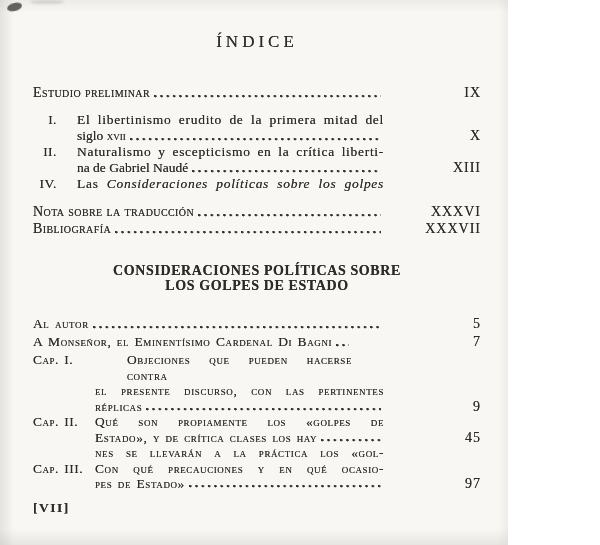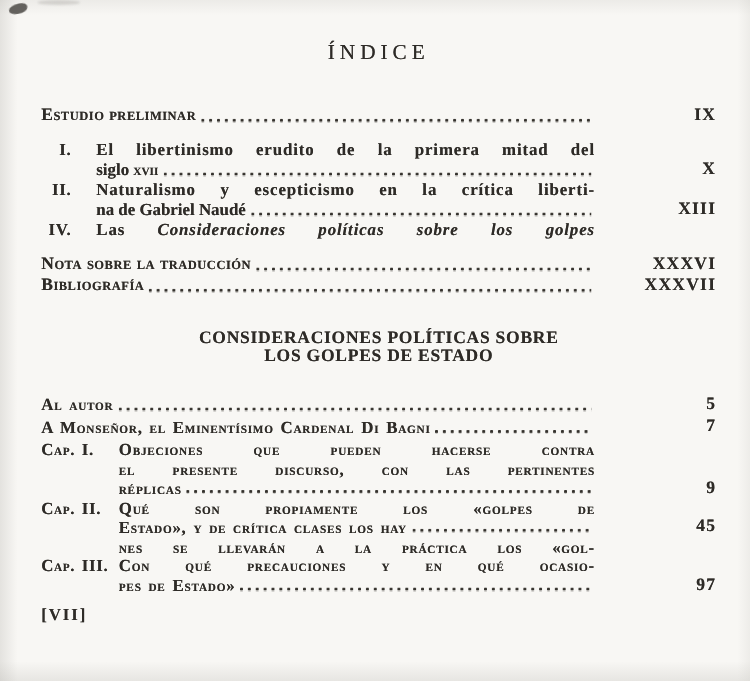--- a/index.html
+++ b/index.html
@@ -1,37 +1,37 @@
 <!DOCTYPE html>
 <html><head>
 <meta charset="utf-8">
 <style>
   html,body{margin:0;padding:0;}
   body{width:600px;height:545px;overflow:hidden;font-family:"Liberation Serif","DejaVu Serif",serif;}
   .page{
     position:relative;
-    width:600px;height:545px;
+    width:508px;height:545px;
     box-sizing:border-box;
     padding:33px 27px 0 33px;
     color:#2e2b27;
     background:
       linear-gradient(90deg, rgba(175,173,168,.28), rgba(0,0,0,0) 14px),
       linear-gradient(270deg, rgba(200,198,193,.22), rgba(0,0,0,0) 10px),
       linear-gradient(180deg, rgba(188,186,181,.20), rgba(0,0,0,0) 12px),
       linear-gradient(0deg, rgba(178,176,171,.25), rgba(0,0,0,0) 16px),
       #f8f7f4;
     text-shadow:0 0 .5px rgba(46,43,39,.75);
   }
   .smudge{position:absolute;top:3px;left:7px;width:15px;height:8px;background:rgba(64,61,57,.8);border-radius:60% 40% 55% 45%;transform:rotate(-10deg);filter:blur(.6px);}
   .streak{position:absolute;top:0;left:30px;width:34px;height:4px;background:rgba(130,127,122,.25);border-radius:50%;filter:blur(1px);}
   .title{
     text-align:center;font-size:17px;line-height:18px;letter-spacing:4px;
     font-weight:normal;margin:0 0 33px 0;
   }
-  .row{display:flex;align-items:flex-start;font-size:13.5px;line-height:17px;font-weight:bold;}
+  .row{display:flex;align-items:flex-start;font-size:13.5px;line-height:17px;}
   .lblnum{flex:0 0 44px;text-align:right;padding-right:20px;box-sizing:border-box;letter-spacing:.5px;}
   .lblcap{flex:0 0 62px;letter-spacing:.5px;}
   .txt{flex:1;min-width:0;}
   .just{text-align:justify;text-align-last:justify;}
   .withdots{display:flex;align-items:baseline;}
   .withdots .t{white-space:nowrap;}
   .dots{
     flex:1;align-self:stretch;margin:0 3px 0 4px;
     background-image:radial-gradient(circle at 1.2px 1.2px, #35322d 1.05px, rgba(0,0,0,0) 1.5px);
     background-size:6.3px 3px;background-repeat:repeat-x;
@@ -43,21 +43,21 @@
   .it{font-style:italic;}
   .entries{margin-top:11px;}
   .entries .row{line-height:16px;}
   .entries .just{letter-spacing:.7px;}
   .mt-nota{margin-top:11px;}
   .heading{margin-top:26px;text-align:center;font-weight:bold;font-size:14px;line-height:15px;letter-spacing:.6px;}
   .ch{font-variant:small-caps;letter-spacing:.6px;word-spacing:1.5px;}
   .ch .row{line-height:15.5px;font-size:13.5px;}
   .ch .row.tall{line-height:16px;}
   .mt-autor{margin-top:23px;}
-  .mt-sm{margin-top:2px;}
+  .mt-sm{margin-top:2px;gap:32px;}
   .footer{margin-top:9px;text-align:left;font-size:13.5px;line-height:14px;letter-spacing:1.5px;font-weight:bold;text-shadow:0 0 .4px rgba(46,43,39,.6);}
 </style>
 </head>
 <body>
 
 <div class="page">
   <div class="smudge"></div>
   <div class="streak"></div>
 
   <h1 class="title">ÍNDICE</h1>

